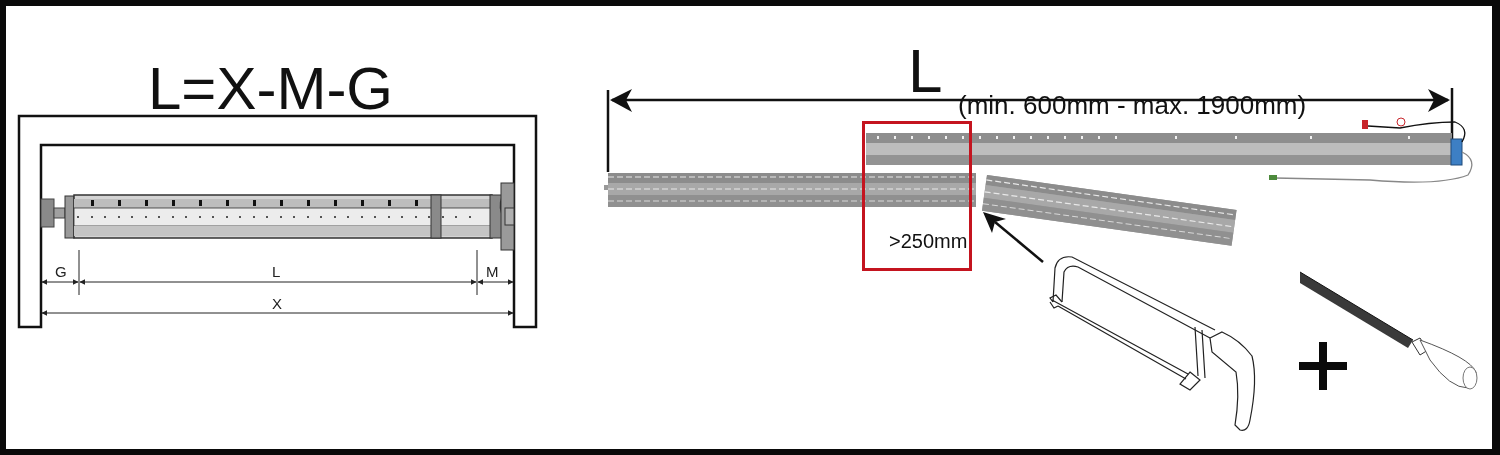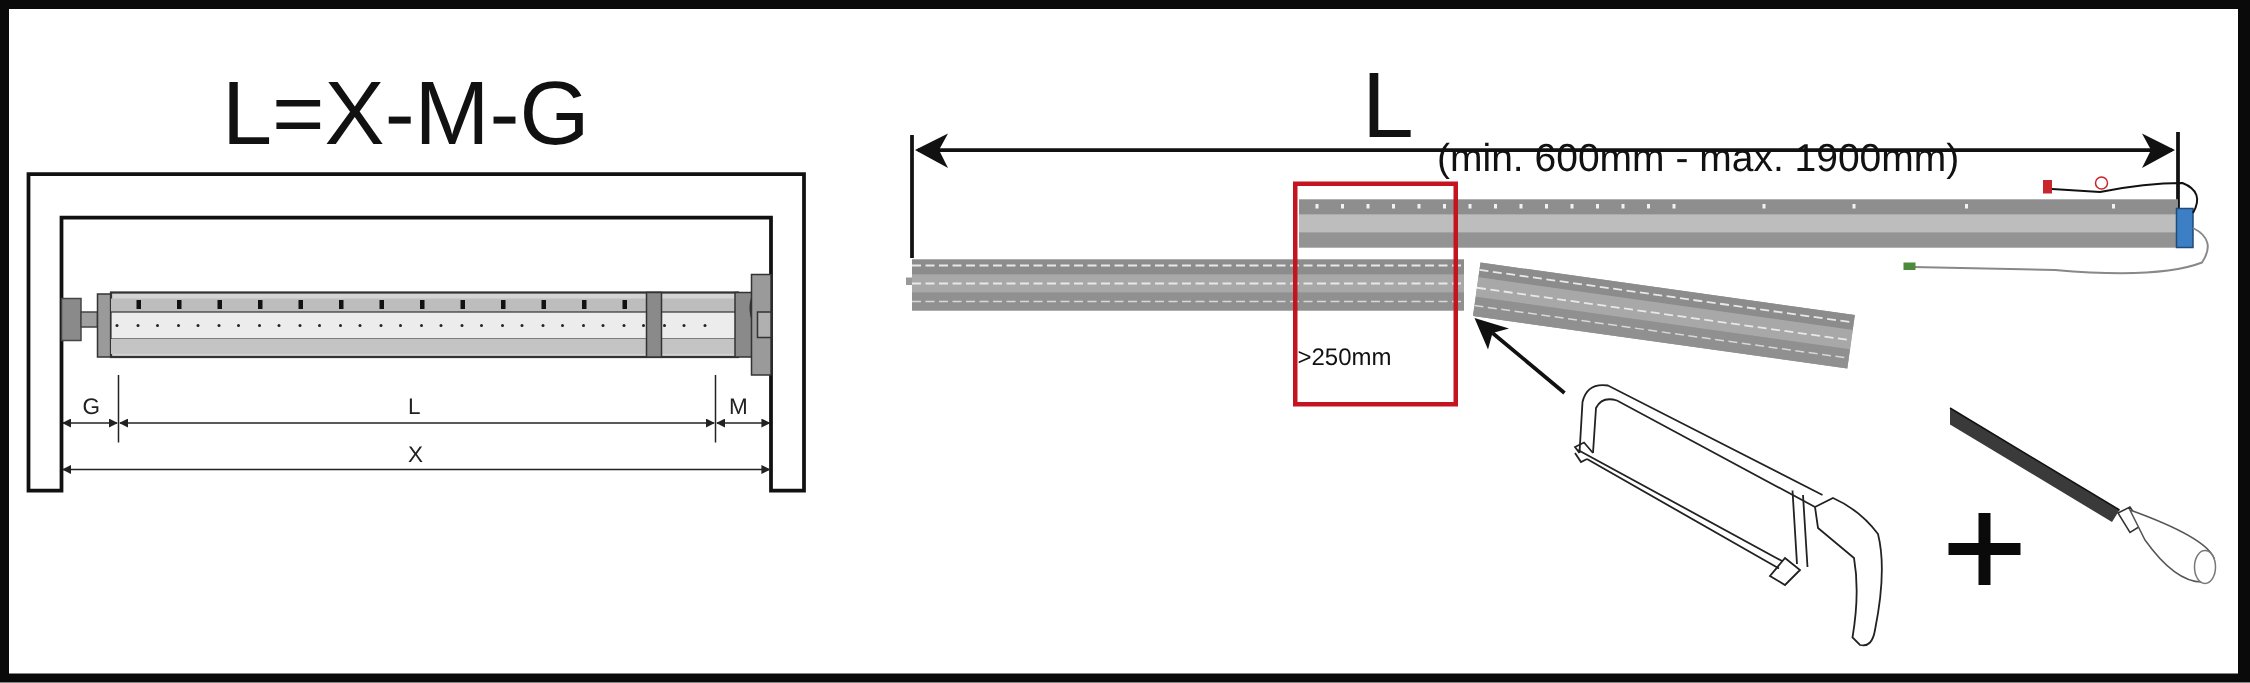--- a/index.html
+++ b/index.html
@@ -4,31 +4,31 @@
   <style>
     html, body { margin: 0; padding: 0; background: #ffffff; }
     body { width: 1500px; height: 455px; overflow: hidden; font-family: "Liberation Sans", sans-serif; }
     .frame {
       position: absolute; left: 0; top: 0; width: 1500px; height: 455px;
       box-sizing: border-box; border: 6px solid #0a0a0a; border-left-width: 6px; border-right-width: 8px;
       background: #ffffff;
     }
     .abs { position: absolute; }
     .formula {
-      left: 148px; top: 46px; font-size: 60px; line-height: 1; color: #111; letter-spacing: 0px;
+      left: 148px; top: 59px; font-size: 60px; line-height: 1; color: #111; letter-spacing: 0px;
       font-family: "Liberation Sans", sans-serif;
     }
     .dim-label { font-size: 15px; color: #222; line-height: 1; }
     .big-L { left: 908px; top: 40px; font-size: 62px; line-height: 1; color: #111; }
     .range-text { left: 958px; top: 62px; font-size: 26px; line-height: 1; color: #111; white-space: nowrap; margin-top: 30px; }
     .cut-box {
       left: 862px; top: 121px; width: 110px; height: 150px; box-sizing: border-box;
       border: 3px solid #c4141f;
     }
-    .cut-label { left: 865px; top: 231px; font-size: 16px; color: #111; line-height: 1; white-space: nowrap; }
+    .cut-label { left: 889px; top: 231px; font-size: 20px; color: #111; line-height: 1; white-space: nowrap; }
     .plus { left: 1299px; top: 342px; width: 48px; height: 48px; }
     .plus::before { content: ""; position: absolute; left: 20px; top: 0; width: 8px; height: 48px; background: #0a0a0a; }
     .plus::after { content: ""; position: absolute; left: 0; top: 20px; width: 48px; height: 8px; background: #0a0a0a; }
     svg { position: absolute; left: 0; top: 0; }
   </style>
 </head>
 <body>
 
 <div class="frame"></div>
 

